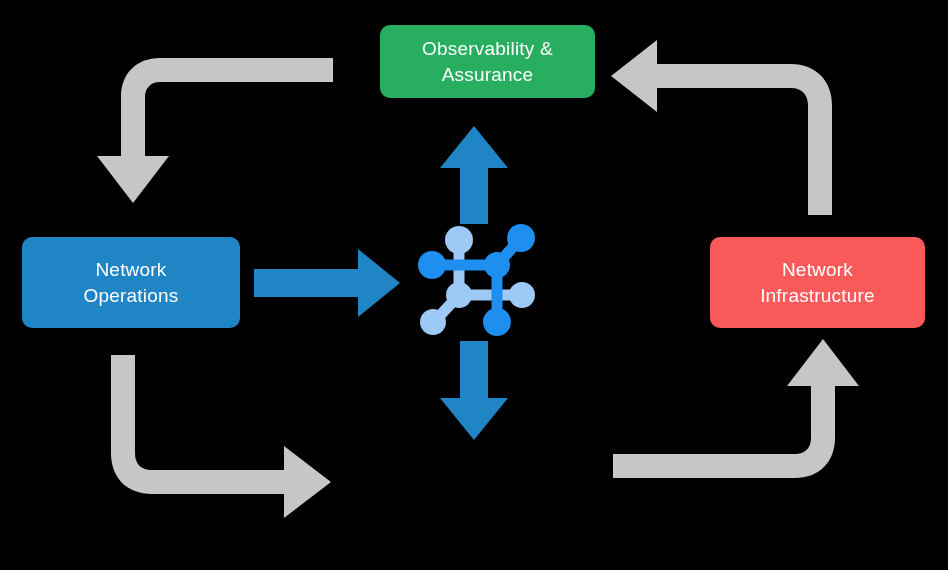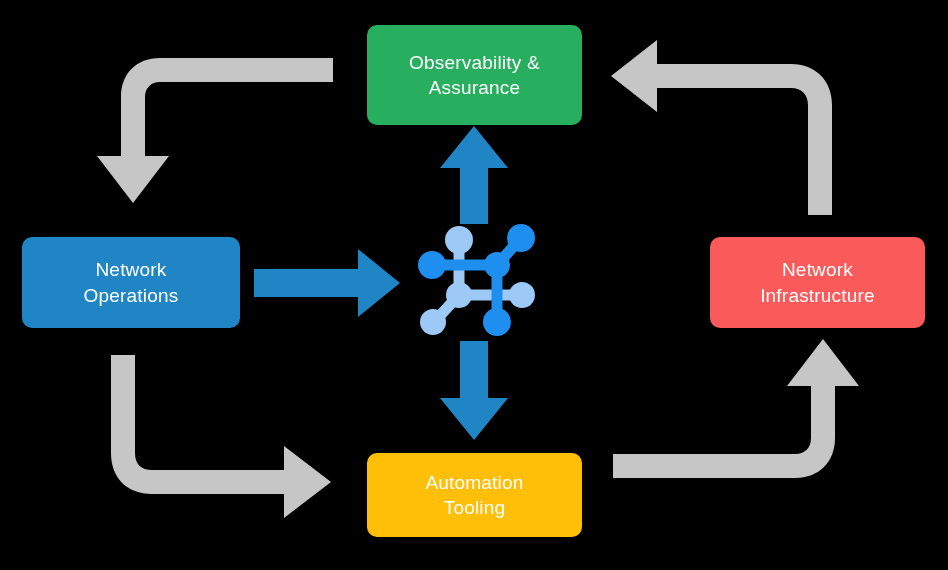--- a/index.html
+++ b/index.html
@@ -1,20 +1,20 @@
 <!DOCTYPE html>
 <html><head>
 <meta charset="utf-8">
 <style>
   html,body{margin:0;padding:0;background:#000;}
   body{width:948px;height:570px;overflow:hidden;font-family:"Liberation Sans",sans-serif;}
   #stage{position:relative;width:948px;height:570px;background:#000000;}
   svg.layer{position:absolute;left:0;top:0;width:948px;height:570px;}
   .node-box{position:absolute;border-radius:10px;display:flex;align-items:center;justify-content:center;text-align:center;color:#ffffff;font-size:19px;line-height:1.33;font-weight:400;letter-spacing:0.2px;padding:6px 10px;box-sizing:border-box;}
-  #box-observability{left:367px;top:25px;width:215px;height:100px;background:#27AE5F;}
+  #box-observability{left:380px;top:25px;width:215px;height:73px;background:#27AE5F;}
   #box-netops{left:22px;top:237px;width:218px;height:91px;background:#1F85C4;}
   #box-netinfra{left:710px;top:237px;width:215px;height:91px;background:#FB5A5A;}
   #box-automation{left:367px;top:453px;width:215px;height:84px;background:#FFBF08;}
   .box-label{white-space:pre-line;}
 </style>
 </head>
 <body>
 
 <div id="stage">
 
@@ -137,18 +137,14 @@
   <div class="node-box" id="box-netops">
     <span class="box-label">Network
 Operations</span>
   </div>
 
   <div class="node-box" id="box-netinfra">
     <span class="box-label">Network
 Infrastructure</span>
   </div>
 
-  <div class="node-box" id="box-automation">
-    <span class="box-label">Automation
-Tooling</span>
-  </div>
 
 </div>
 
 </body></html>

